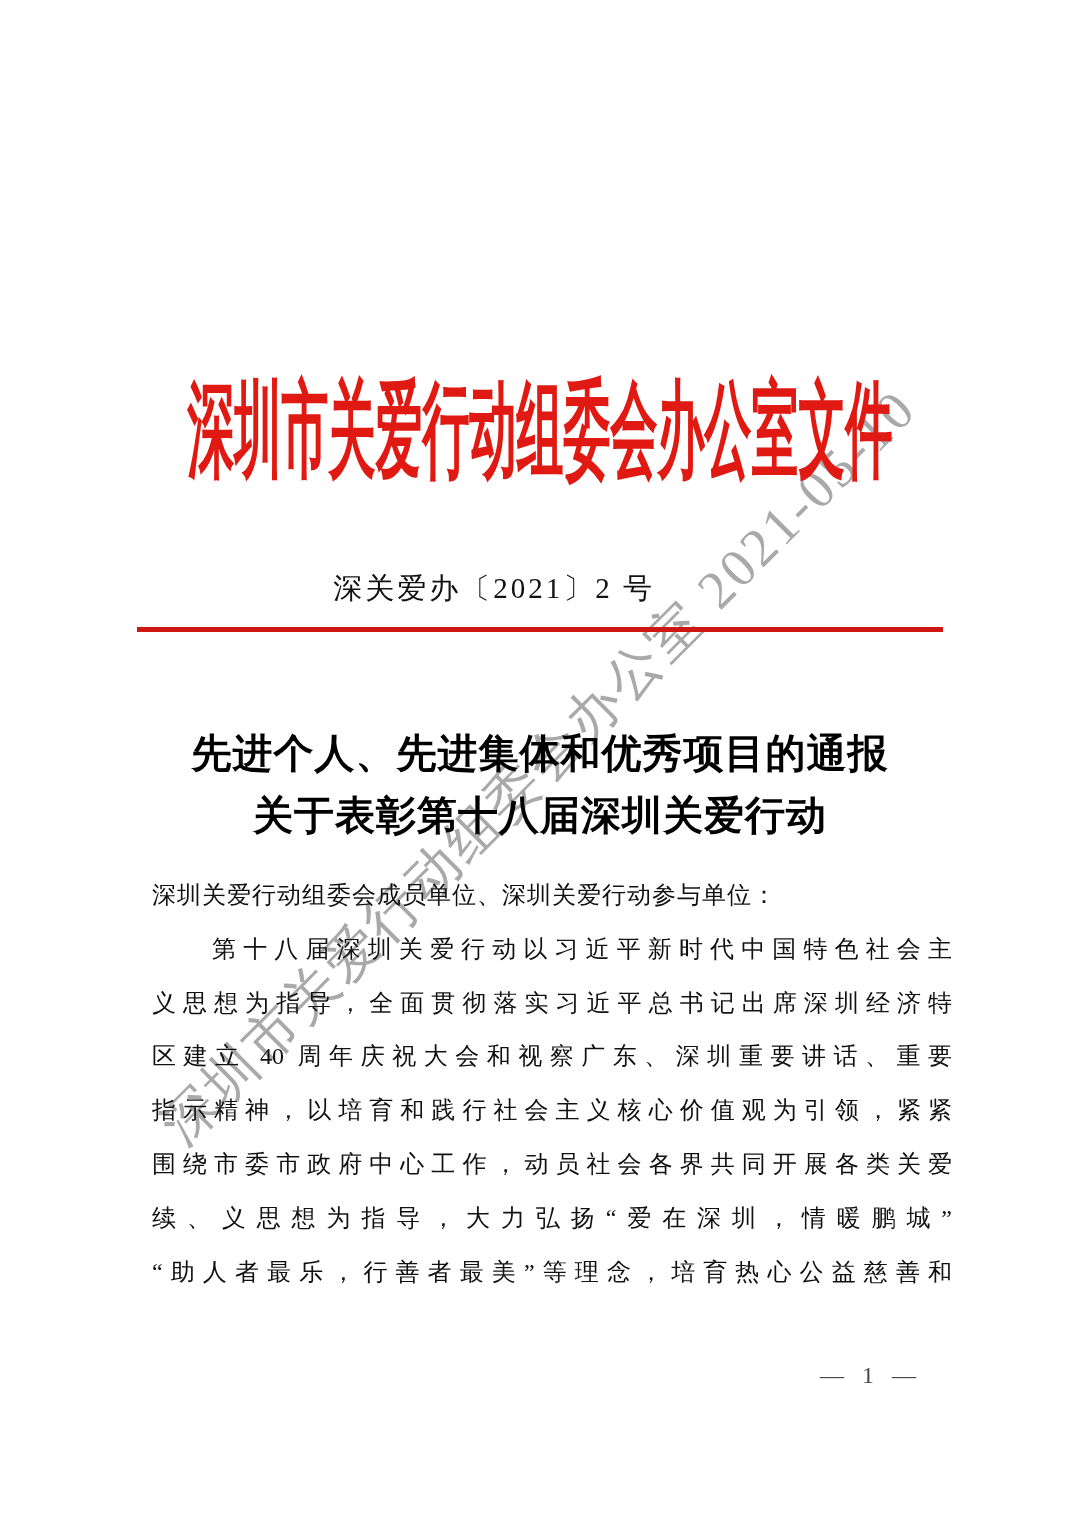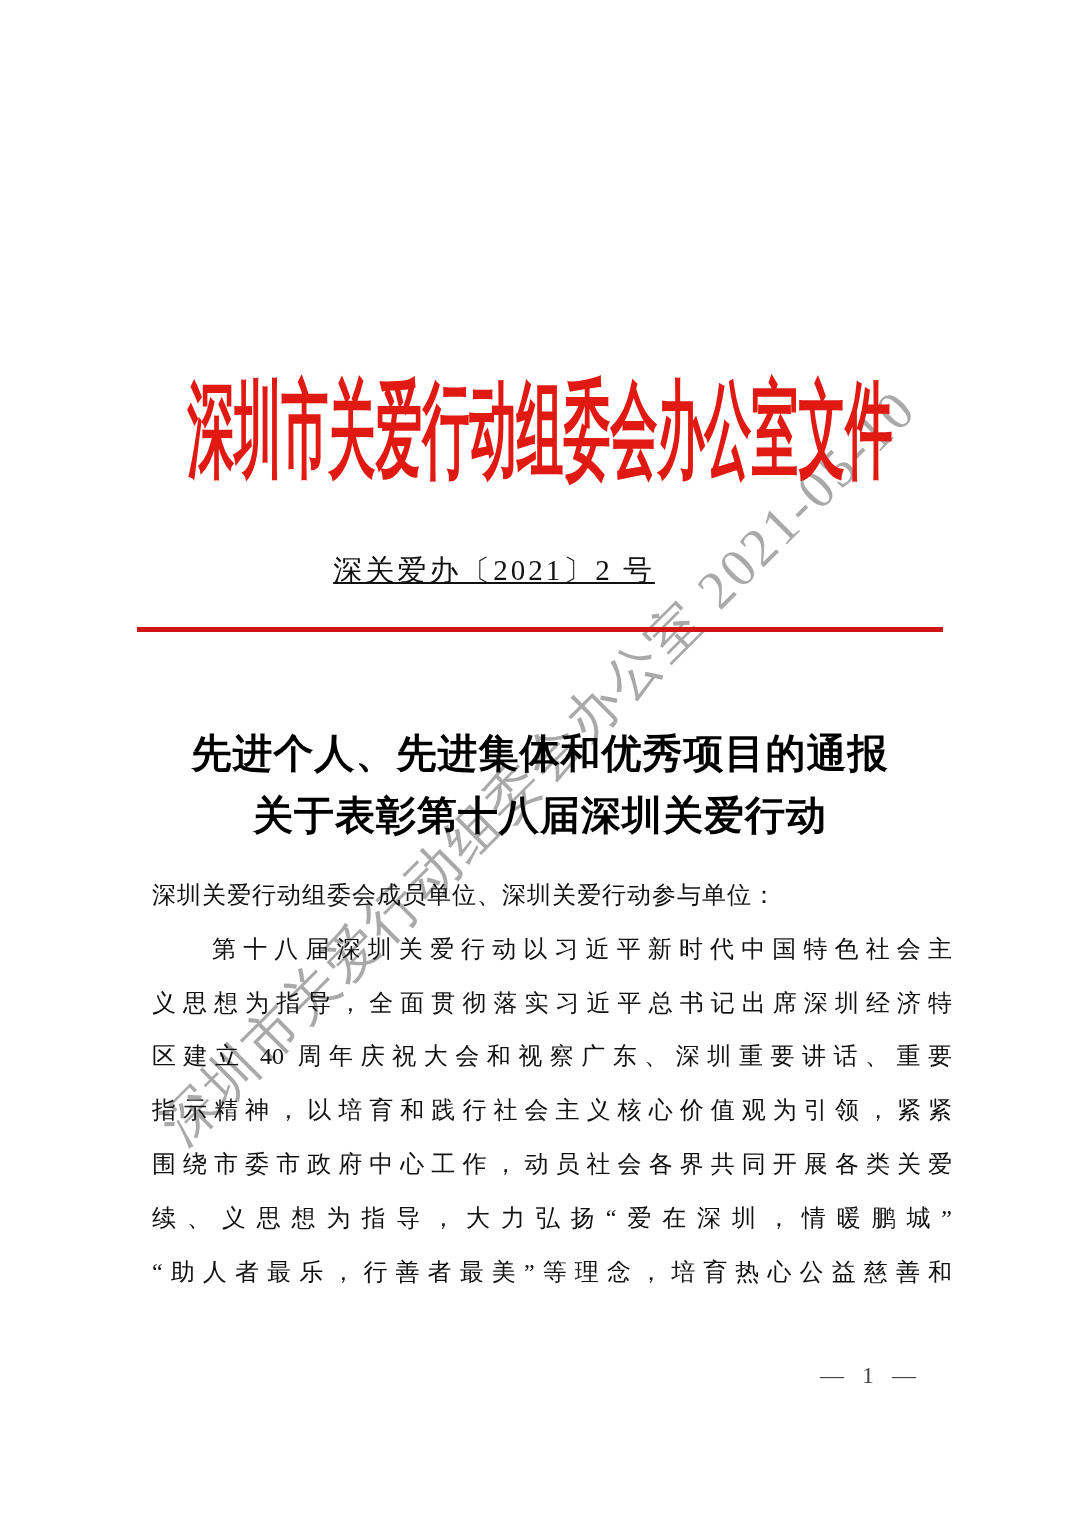--- a/index.html
+++ b/index.html
@@ -31,23 +31,23 @@
   }
   .content-layer { position: absolute; inset: 0; z-index: 1; padding-left: 48px; }
   .red-header {
     position: absolute; left: 0; top: 378px; width: 1080px;
     text-align: center; color: var(--header-red);
     font-size: 47px; font-weight: bold; line-height: 1;
     transform: scaleY(2.25); transform-origin: 50% 0;
     white-space: nowrap;
   }
   .doc-number {
-    position: absolute; left: 0; top: 552px; width: 988px;
+    position: absolute; left: 0; top: 570px; width: 988px;
     text-align: center; color: var(--text-black);
-    font-size: 29px; line-height: 36px; letter-spacing: 3px; text-decoration: underline;
+    font-size: 29px; line-height: 36px; letter-spacing: 3px;
   }
   .red-rule {
     position: absolute; left: 137px; top: 627px;
     width: 806px; height: 5px; background: var(--rule-red);
   }
   .doc-title {
     position: absolute; left: 0; top: 723px; width: 1080px;
     text-align: center; color: #000000;
     font-size: 40px; font-weight: bold; line-height: 62px;
     letter-spacing: 1px;

